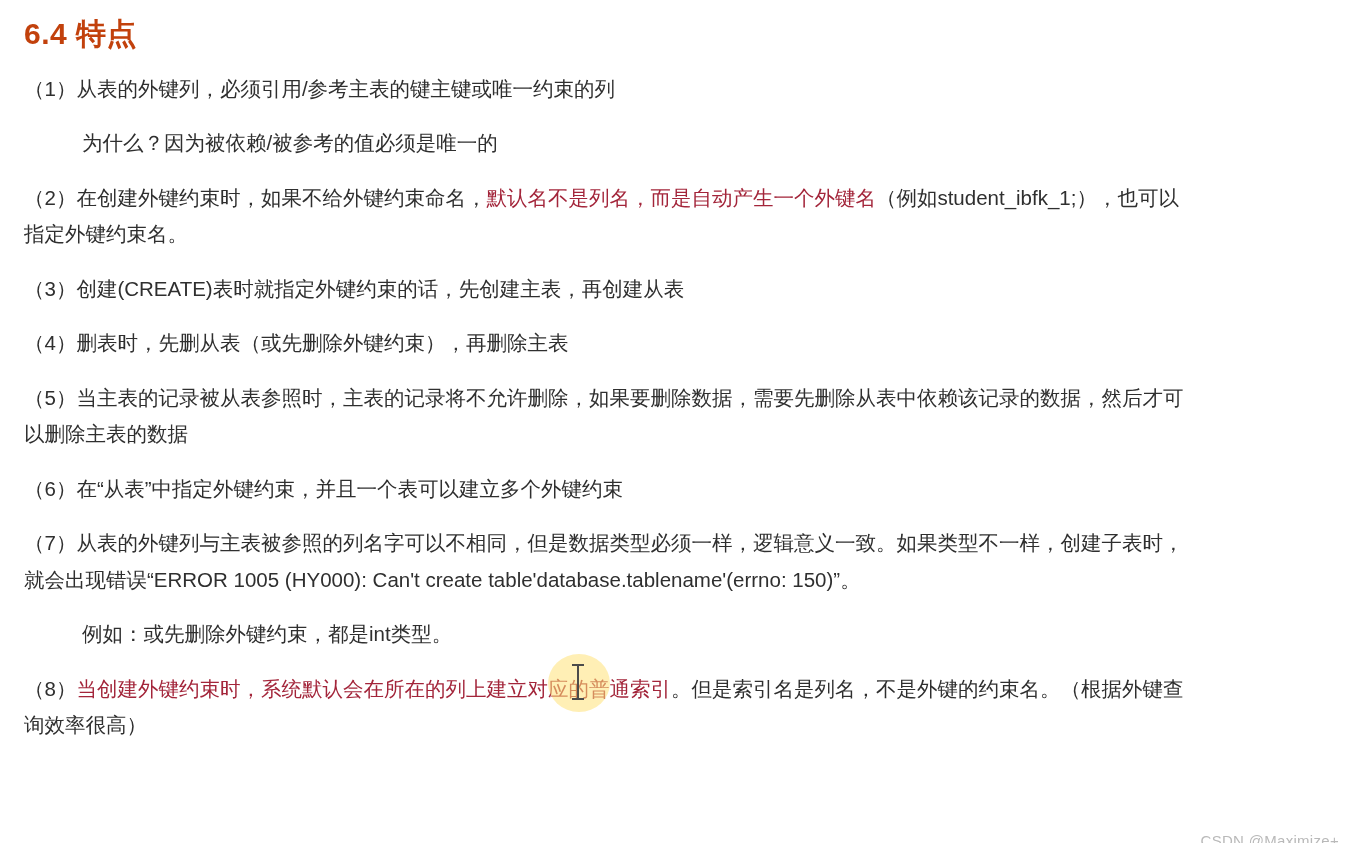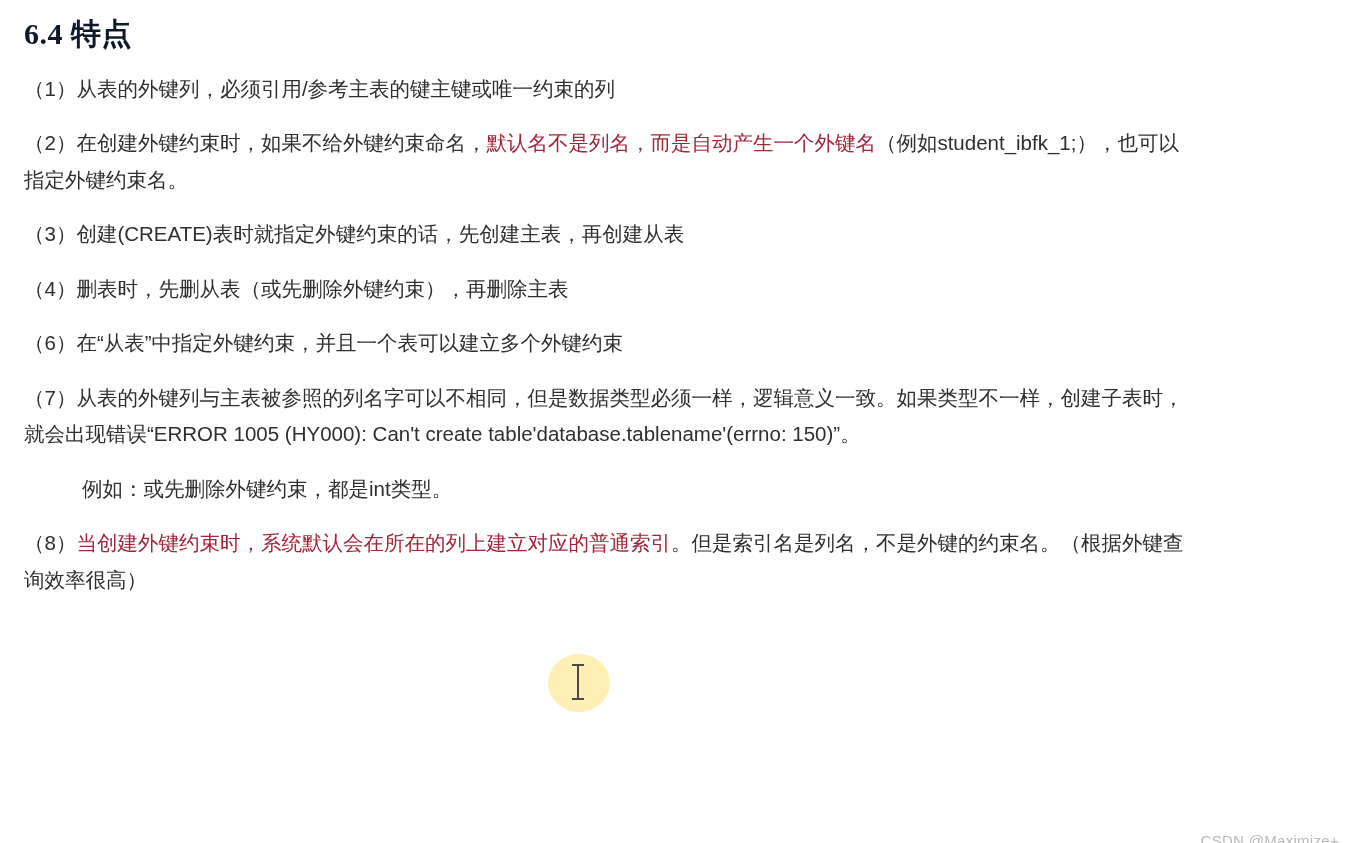--- a/index.html
+++ b/index.html
@@ -18,24 +18,23 @@
   .page {
     position: relative;
     width: 1353px;
     height: 843px;
     padding: 0;
     box-sizing: border-box;
   }
   .heading {
     font-size: 30px;
     font-weight: bold;
-    color: #0f172a;
+    color: #c2410c;
     margin: 14px 0 10px 24px;
     letter-spacing: 0.5px;
-    font-family: Liberation Serif, serif;
   }
   .para {
     font-size: 20.5px;
     line-height: 1.78;
     color: #2f2f2f;
     margin: 0 11px 6px 24px;
     max-width: 1160px;
     text-indent: 0;
     padding-top: 6px;
     padding-bottom: 6px;
@@ -89,27 +88,29 @@
 </style>
 </head>
 <body>
 
 <div class="page">
 
   <div class="heading">6.4 特点</div>
 
   <p class="para">（1）从表的外键列，必须引用/参考主表的键主键或唯一约束的列</p>
 
+  <p class="para sub">为什么？因为被依赖/被参考的值必须是唯一的</p>
 
   <p class="para"><span>（2）在创建外键约束时，如果不给外键约束命名，</span><span class="em">默认名不是列名，而是自动产生一个外键名</span><span>（例如student_ibfk_1;），也可以指定外键约束名。</span></p>
 
   <p class="para">（3）创建(CREATE)表时就指定外键约束的话，先创建主表，再创建从表</p>
 
   <p class="para">（4）删表时，先删从表（或先删除外键约束），再删除主表</p>
 
+  <p class="para">（5）当主表的记录被从表参照时，主表的记录将不允许删除，如果要删除数据，需要先删除从表中依赖该记录的数据，然后才可以删除主表的数据</p>
 
   <p class="para">（6）在“从表”中指定外键约束，并且一个表可以建立多个外键约束</p>
 
   <p class="para">（7）从表的外键列与主表被参照的列名字可以不相同，但是数据类型必须一样，逻辑意义一致。如果类型不一样，创建子表时，就会出现错误“ERROR 1005 (HY000): Can't create table'database.tablename'(errno: 150)”。</p>
 
   <p class="para sub">例如：或先删除外键约束，都是int类型。</p>
 
   <p class="para"><span>（8）</span><span class="em">当创建外键约束时，系统默认会在所在的列上建立对应的普通索引</span><span>。但是索引名是列名，不是外键的约束名。（根据外键查询效率很高）</span></p>
 
 

